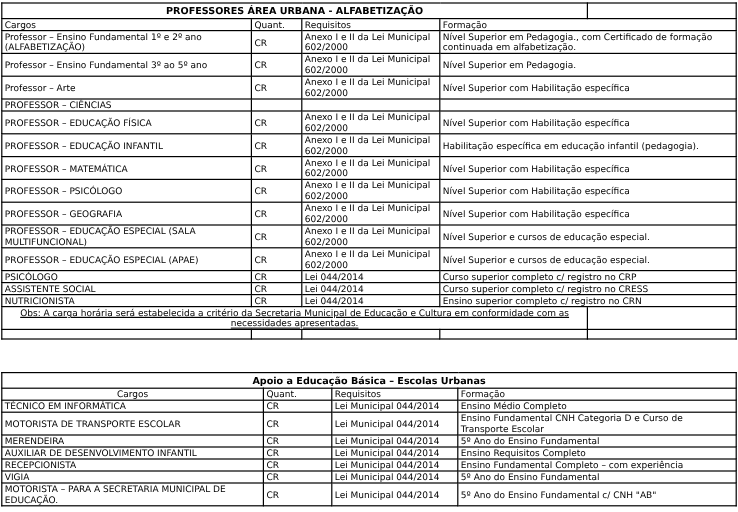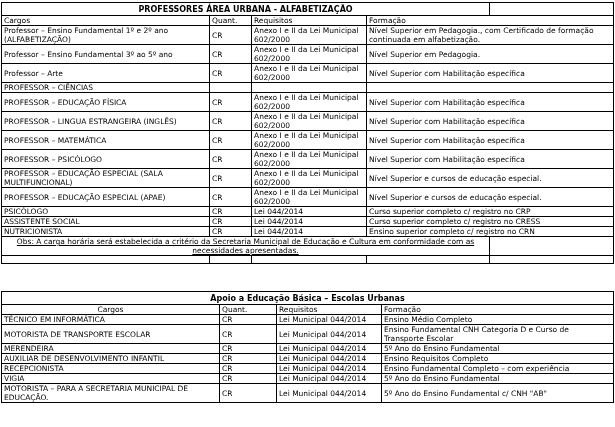--- a/index.html
+++ b/index.html
@@ -82,45 +82,52 @@
         </tr>
 
         <tr>
           <td>PROFESSOR – EDUCAÇÃO FÍSICA</td>
           <td>CR</td>
           <td>Anexo I e II da Lei Municipal
 602/2000</td>
           <td colspan="2">Nível Superior com Habilitação específica</td>
         </tr>
 
-
-        <tr>
-          <td>PROFESSOR – LINGUA ESTRANGEIRA (INGLÊS)</td>
-          <td>CR</td>
-          <td>Anexo I e II da Lei Municipal
-602/2000</td>
-          <td colspan="2">Nível Superior com Habilitação específica</td>
-        </tr>
+        <tr>
+          <td>PROFESSOR – EDUCAÇÃO INFANTIL</td>
+          <td>CR</td>
+          <td>Anexo I e II da Lei Municipal
+602/2000</td>
+          <td colspan="2">Habilitação específica em educação infantil (pedagogia).</td>
+        </tr>
+
 
         <tr>
           <td>PROFESSOR – MATEMÁTICA</td>
           <td>CR</td>
           <td>Anexo I e II da Lei Municipal
 602/2000</td>
           <td colspan="2">Nível Superior com Habilitação específica</td>
         </tr>
 
         <tr>
           <td>PROFESSOR – PSICÓLOGO</td>
           <td>CR</td>
           <td>Anexo I e II da Lei Municipal
 602/2000</td>
           <td colspan="2">Nível Superior com Habilitação específica</td>
         </tr>
 
+        <tr>
+          <td>PROFESSOR – GEOGRAFIA</td>
+          <td>CR</td>
+          <td>Anexo I e II da Lei Municipal
+602/2000</td>
+          <td colspan="2">Nível Superior com Habilitação específica</td>
+        </tr>
 
         <tr>
           <td>PROFESSOR – EDUCAÇÃO ESPECIAL (SALA
 MULTIFUNCIONAL)</td>
           <td>CR</td>
           <td>Anexo I e II da Lei Municipal
 602/2000</td>
           <td colspan="2">Nível Superior e cursos de educação especial.</td>
         </tr>
 

